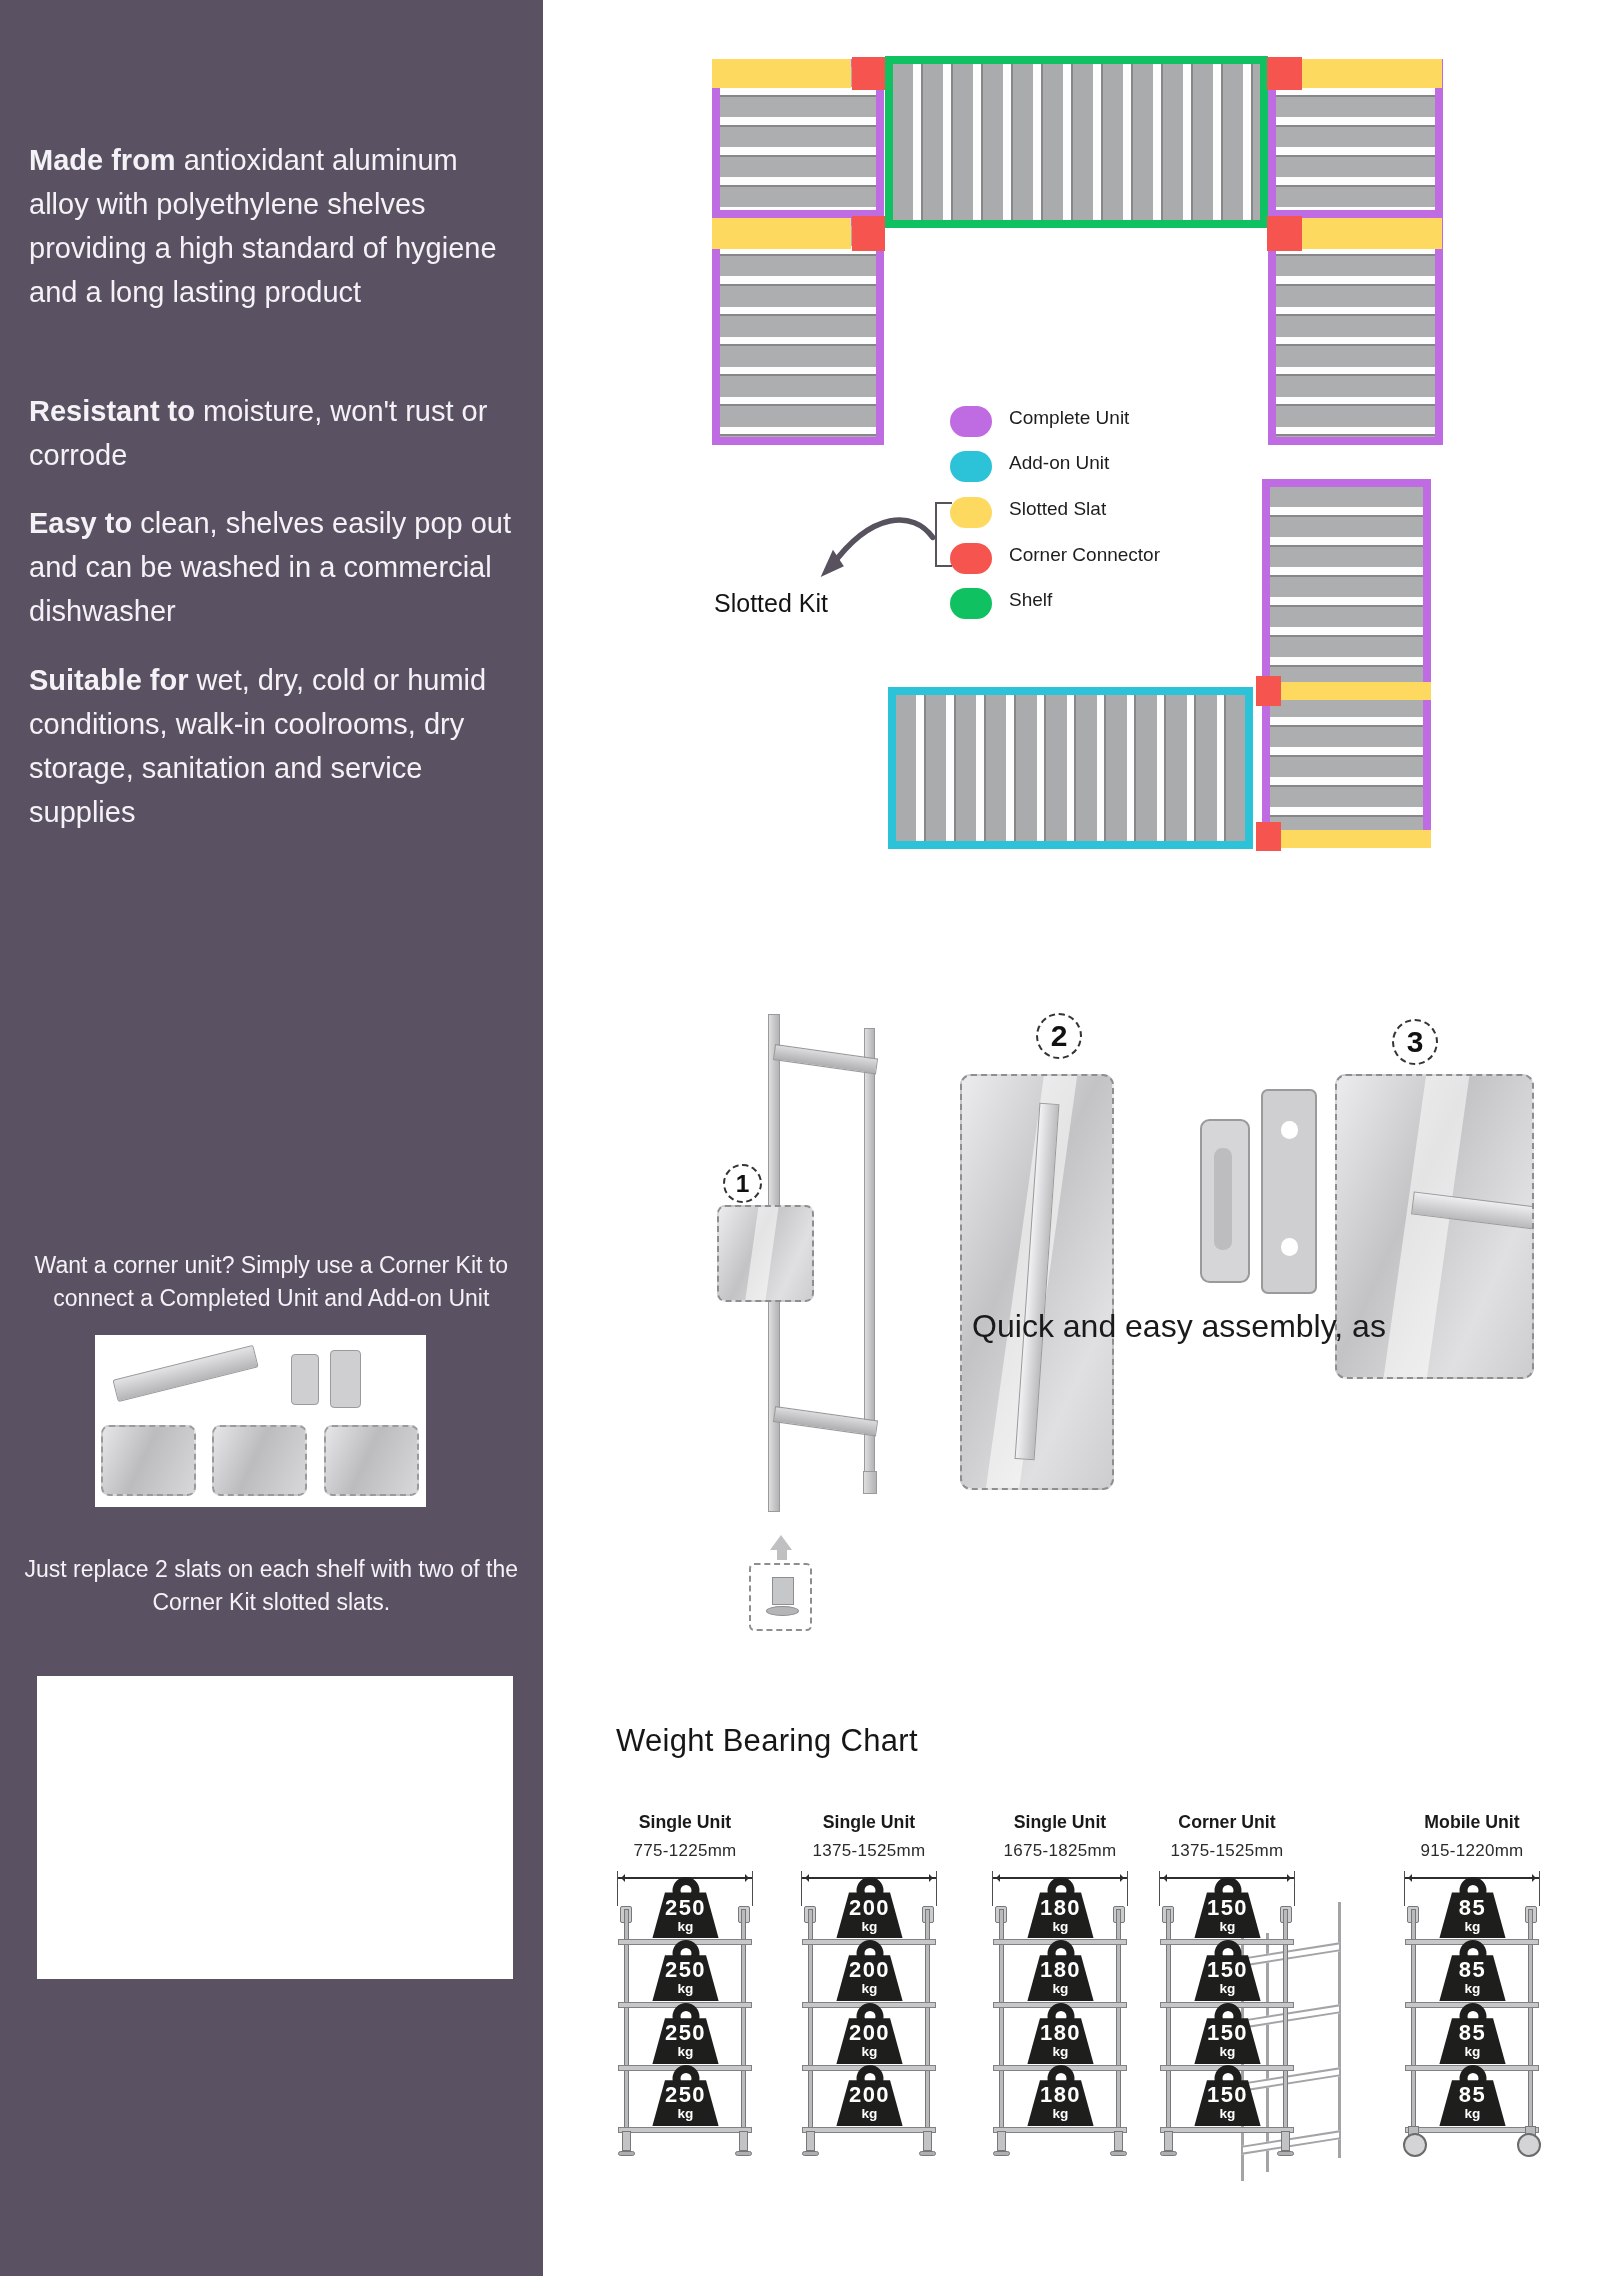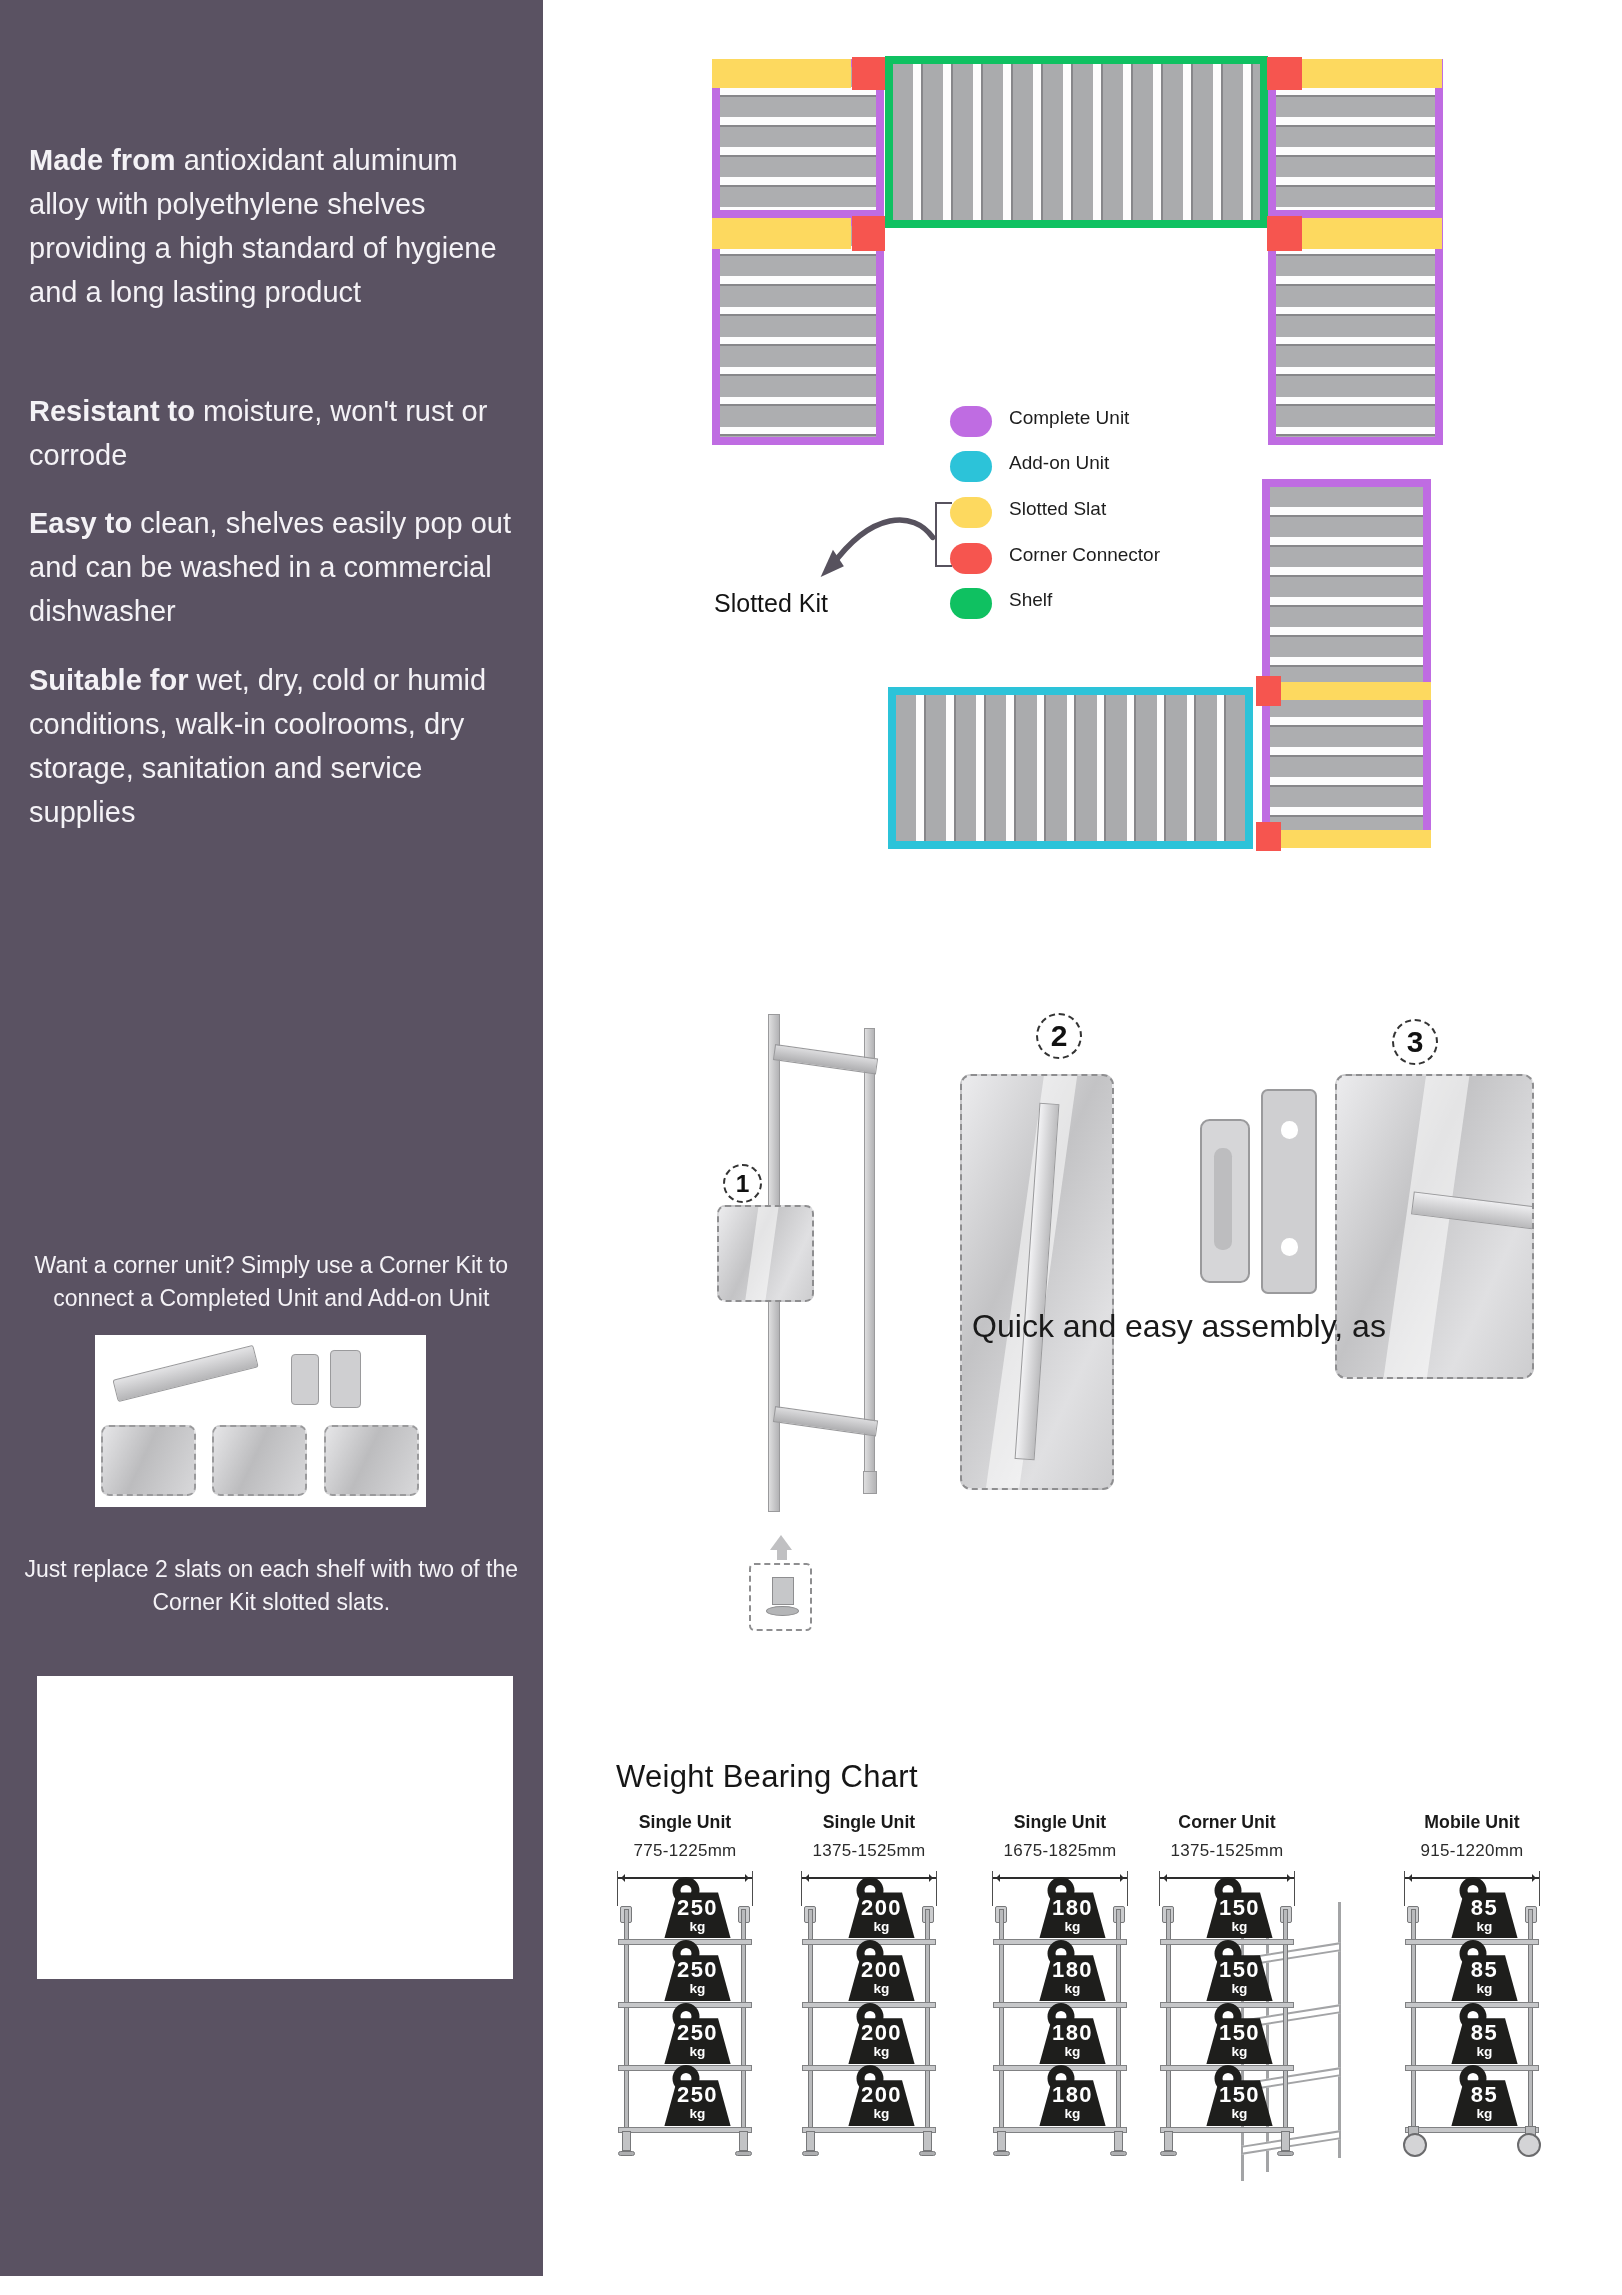--- a/index.html
+++ b/index.html
@@ -42,40 +42,40 @@
 
   
   .post{position:absolute;background:linear-gradient(90deg,#dededf,#b3b3b5);border:0.7px solid #9a9a9c;box-sizing:border-box;}
   .hbar{position:absolute;height:16.4px;background:linear-gradient(180deg,#dcdcde,#aeaeb0);border:0.7px solid #9a9a9c;transform-origin:left center;box-sizing:border-box;}
   .stepc{position:absolute;border:2px dashed #333;border-radius:50%;display:flex;align-items:center;justify-content:center;font-weight:700;color:#111;background:#fff;}
   .photo{position:absolute;border:2px dashed #8e8e90;border-radius:11px;box-sizing:border-box;background:linear-gradient(115deg,#ececee 0%,#c3c3c5 40%,#e0e0e2 75%,#cdcdcf 100%);overflow:hidden;}
   .photo .sheen{position:absolute;top:-20%;left:35%;width:22%;height:140%;background:rgba(255,255,255,.55);transform:rotate(8deg);}
   .caption{position:absolute;left:920px;top:1301px;width:518px;text-align:center;font-size:32px;line-height:50px;color:#1a1a1a;}
 
   
-  .wb-title{position:absolute;left:616px;top:1723px;font-size:31px;color:#161616;font-weight:400;letter-spacing:0.3px;margin-top:36px;}
+  .wb-title{position:absolute;left:616px;top:1723px;font-size:31px;color:#161616;font-weight:400;letter-spacing:0.3px;}
   .wcol{position:absolute;top:1771px;width:136px;}
   .wc-name{font-size:17.7px;font-weight:700;color:#1a1a1a;text-align:center;margin-top:41px;}
   .wc-range{margin-top:8.2px;font-size:17px;color:#2b2b2b;text-align:center;letter-spacing:0.3px;}
   .rack{position:relative;margin-top:9.5px;height:300px;}
   .dim{position:absolute;left:1.4px;right:1.4px;top:6.8px;height:2px;background:#2d2d2d;}
   .ah{position:absolute;top:3.1px;width:0;height:0;border:4.8px solid transparent;}
   .ah.l{left:0;border-right-color:#2d2d2d;}
   .ah.r{right:0;border-left-color:#2d2d2d;}
   .gd{position:absolute;top:0;width:1.4px;height:35px;background:#4d4d4d;}
   .rpost{position:absolute;top:38px;width:5.5px;height:222px;background:var(--metal);border:0.7px solid var(--metal-dark);box-sizing:border-box;z-index:1;}
   .cap{position:absolute;top:35px;width:12.3px;height:17.7px;background:#cbccce;border:0.7px solid var(--metal-dark);border-radius:2px;box-sizing:border-box;z-index:1;}
   .shelfline{position:absolute;left:1.4px;right:1.4px;height:6.1px;background:#c6c7c9;border:0.7px solid #808183;box-sizing:border-box;z-index:1;}
   .sl1{top:68px}.sl2{top:131px}.sl3{top:194px}.sl4{top:256px}
   .foot{position:absolute;top:260px;width:9.5px;height:20.5px;background:#c2c3c5;border:0.7px solid var(--metal-dark);box-sizing:border-box;z-index:1;}
   .fbase{position:absolute;top:280px;width:16.4px;height:5.5px;background:#aeafb1;border:0.7px solid var(--metal-dark);border-radius:2.7px;box-sizing:border-box;z-index:1;}
   .weight{position:absolute;width:79px;height:60px;z-index:2;}
   .lv1{top:8.2px}.lv2{top:71px}.lv3{top:134px}.lv4{top:196px}
   .weight .ring{position:absolute;left:50%;transform:translateX(-50%);top:-1.4px;width:27px;height:27px;border:8.2px solid #1e1e1c;border-radius:50%;box-sizing:border-box;background:#fff;}
-  .weight .wbody{position:absolute;top:13.6px;left:12px;width:100%;height:46px;background:#1e1e1c;clip-path:polygon(24% 0,76% 0,92% 100%,8% 100%);text-align:center;color:#fff;}
+  .weight .wbody{position:absolute;top:13.6px;left:0;width:100%;height:46px;background:#1e1e1c;clip-path:polygon(24% 0,76% 0,92% 100%,8% 100%);text-align:center;color:#fff;}
   .weight .wnum{display:block;margin-top:4.1px;font-size:22px;font-weight:700;letter-spacing:1.4px;line-height:22px;}
   .weight .wkg{display:block;font-size:13.6px;font-weight:700;line-height:15px;}
   .castor{position:absolute;top:262px;width:24.5px;height:24.5px;border:2.7px solid #6b6b6d;border-radius:50%;background:#d4d4d6;box-sizing:border-box;z-index:1;}
   .cfork{position:absolute;top:255px;width:11px;height:12.3px;background:#b9babc;border:0.7px solid var(--metal-dark);box-sizing:border-box;z-index:1;}
   .backrack{position:absolute;left:82px;top:31px;width:109px;height:273px;z-index:0;}
   .backrack .bpost{position:absolute;width:3.4px;background:#a3a4a6;}
   .backrack .bshelf{position:absolute;width:100px;height:8.9px;background:#ffffff;border:2px solid #a3a4a6;box-sizing:border-box;transform:skewY(-9deg);}
 </style>
 </head>
 <body>

